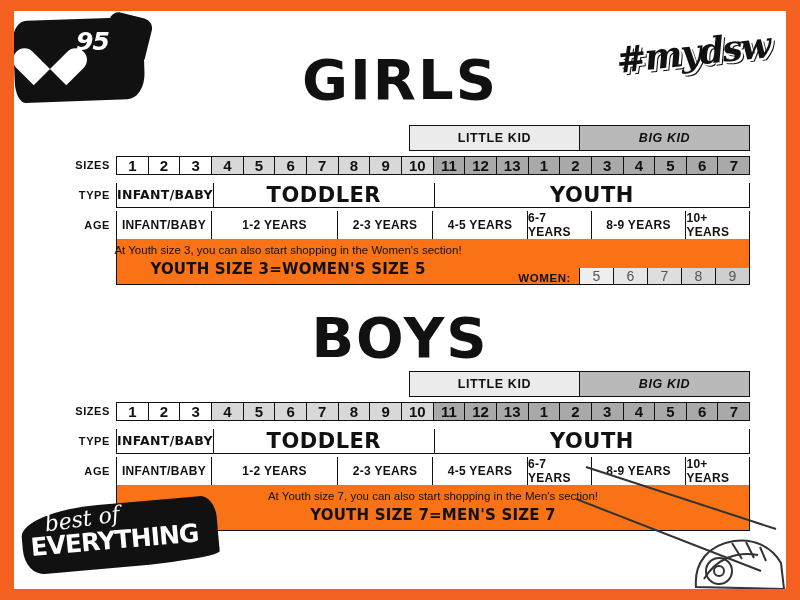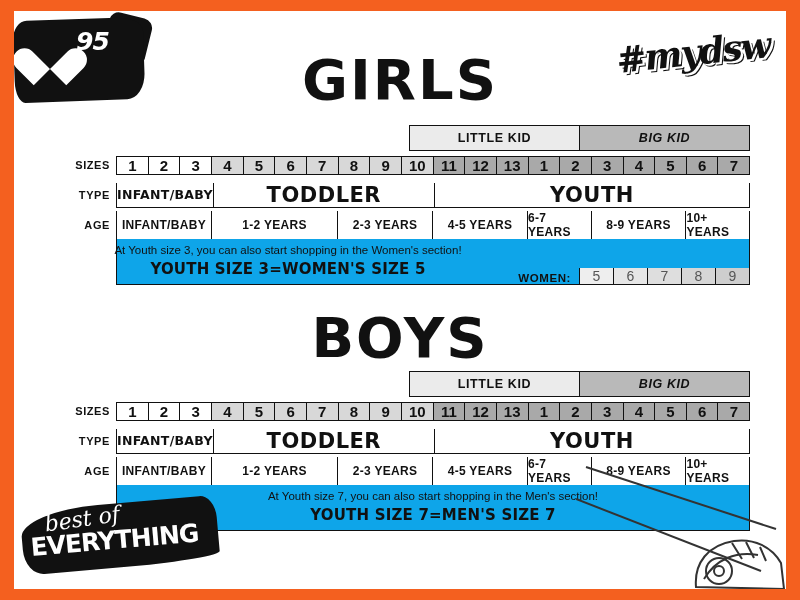--- a/index.html
+++ b/index.html
@@ -250,21 +250,21 @@
     font-weight: bold;
     letter-spacing: .3px;
   }
   .age-cell:last-child { border-right: 1.6px solid #111; }
 
   .note {
     margin-left: 56px;
     border: 1.6px solid #111;
     border-top: none;
     box-sizing: border-box;
-    background: #0ea5e9;
+    background: #f97316;
     position: relative;
     height: 46px;
   }
   .note .ntext {
     position: absolute;
     left: 0; right: 0; top: 5px;
     text-align: center;
     font-size: 11.5px;
     color: #111;
   }

